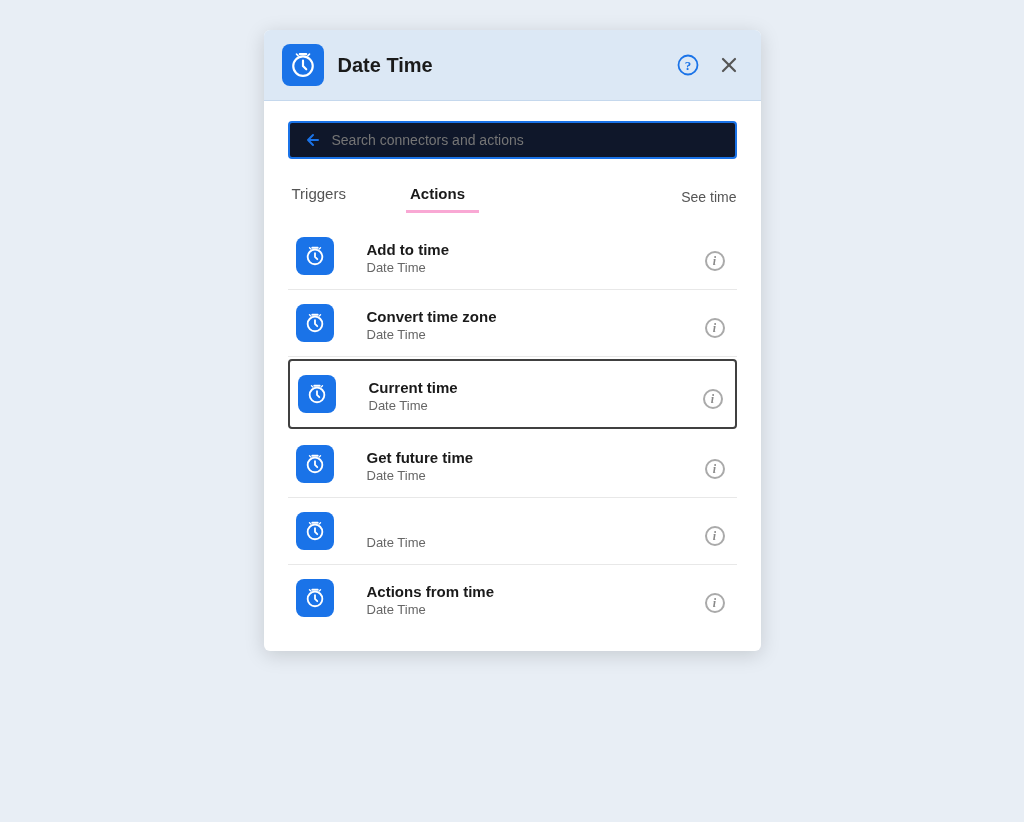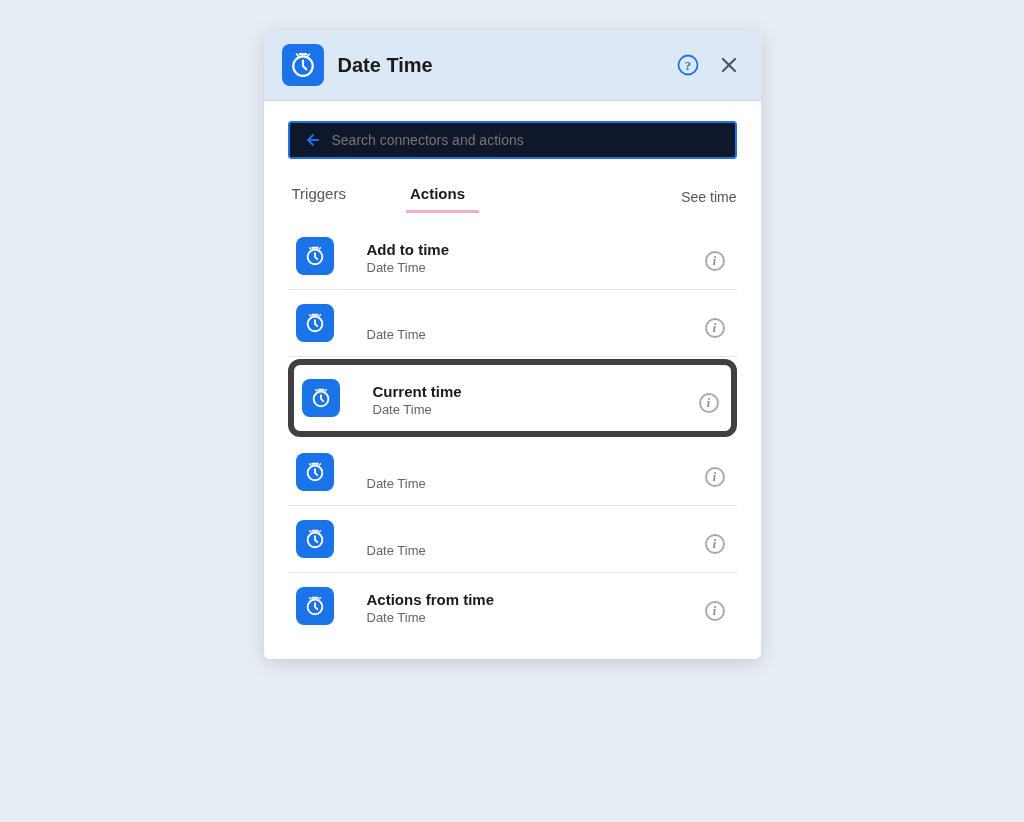--- a/index.html
+++ b/index.html
@@ -140,22 +140,22 @@
       align-items: flex-end;
       padding: 14px 8px;
       border-bottom: 1px solid #e8e8e8;
       cursor: pointer;
       background: #fff;
       transition: background 0.1s;
       gap: 19px;
     }
     .action-item:last-child { border-bottom: none; }
     .action-item.selected {
-      border: 6px solid #404040;
-      border-radius: 12px;
+      border: 2px solid #404040;
+      border-radius: 4px;
       margin: 2px 0;
     }
     .action-icon {
       width: 38px;
       height: 38px;
       background: #1a73e8;
       border-radius: 8px;
       display: flex;
       align-items: center;
       justify-content: center;
@@ -284,20 +284,21 @@
         <div class="action-icon">
           <svg viewBox="0 0 24 24">
             <circle cx="12" cy="13" r="8" fill="none" stroke="white" stroke-width="2"></circle>
             <path d="M12 9v4l2.5 2.5" stroke="white" stroke-width="2" stroke-linecap="round" fill="none"></path>
             <path d="M9 3h6" stroke="white" stroke-width="2" stroke-linecap="round"></path>
             <path d="M7.5 4.5L6 3" stroke="white" stroke-width="1.5" stroke-linecap="round"></path>
             <path d="M16.5 4.5L18 3" stroke="white" stroke-width="1.5" stroke-linecap="round"></path>
           </svg>
         </div>
         <div class="action-text">
+          <span class="action-name">Convert time zone</span>
           <span class="action-sub">Date Time</span>
         </div>
         <button class="info-btn">
           <div class="info-circle">i</div>
         </button>
       </div>
 
       <div class="action-item selected">
         <div class="action-icon">
           <svg viewBox="0 0 24 24">
@@ -321,20 +322,21 @@
         <div class="action-icon">
           <svg viewBox="0 0 24 24">
             <circle cx="12" cy="13" r="8" fill="none" stroke="white" stroke-width="2"></circle>
             <path d="M12 9v4l2.5 2.5" stroke="white" stroke-width="2" stroke-linecap="round" fill="none"></path>
             <path d="M9 3h6" stroke="white" stroke-width="2" stroke-linecap="round"></path>
             <path d="M7.5 4.5L6 3" stroke="white" stroke-width="1.5" stroke-linecap="round"></path>
             <path d="M16.5 4.5L18 3" stroke="white" stroke-width="1.5" stroke-linecap="round"></path>
           </svg>
         </div>
         <div class="action-text">
+          <span class="action-name">Get future time</span>
           <span class="action-sub">Date Time</span>
         </div>
         <button class="info-btn">
           <div class="info-circle">i</div>
         </button>
       </div>
 
       <div class="action-item">
         <div class="action-icon">
           <svg viewBox="0 0 24 24">

